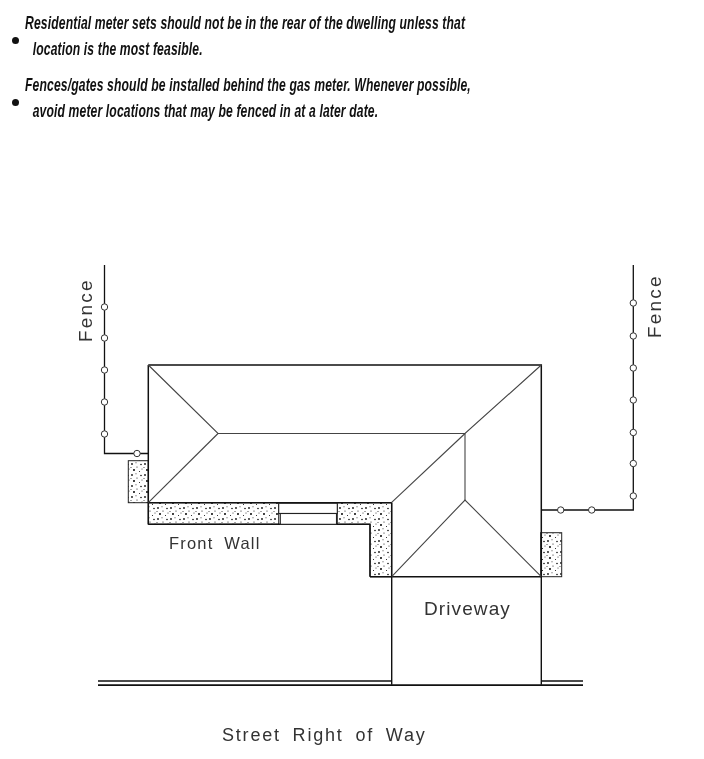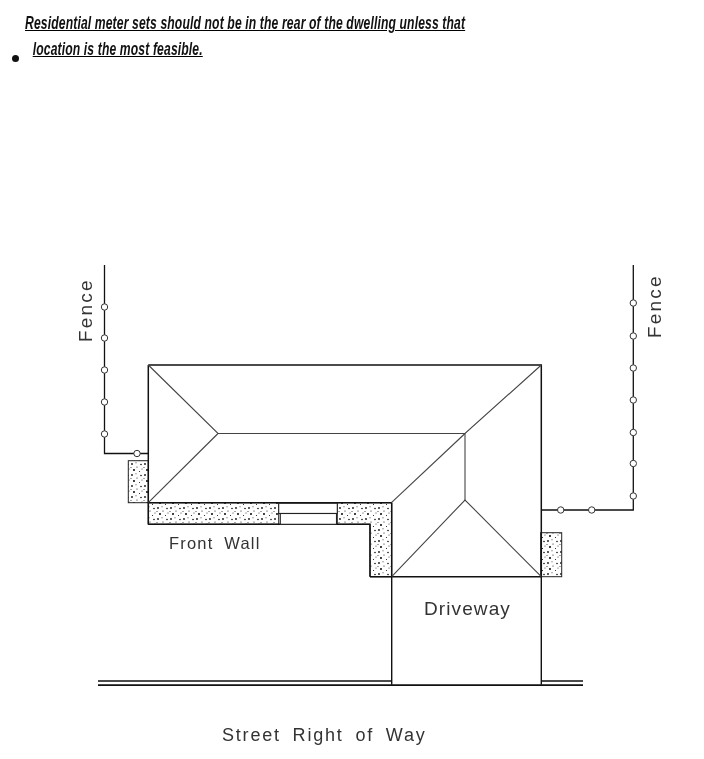--- a/index.html
+++ b/index.html
@@ -4,21 +4,21 @@
 <style>
   html,body{margin:0;padding:0;background:#fff;}
   .page{
     position:relative;
     width:704px;height:759px;
     background:#fff;
     overflow:hidden;
     font-family:"Liberation Sans",sans-serif;
   }
   .bullets{position:absolute;top:10px;left:12px;width:690px;}
-  .bullet-item{display:flex;align-items:flex-end;margin-bottom:10px;text-decoration:underline;}
+  .bullet-item{display:flex;align-items:center;margin-bottom:10px;}
   .dot{width:7px;height:7px;border-radius:50%;background:#111;margin-top:8px;flex:none;}
   .bullet-text{
     margin-left:6px;
     font-family:"Liberation Sans",sans-serif;
     font-style:italic;font-weight:700;
     font-size:19px;line-height:26px;color:#111;
     transform:scaleX(0.64);transform-origin:left top;
     white-space:nowrap;letter-spacing:0.2px;
   }
   .bullet-line{white-space:nowrap;}
@@ -33,20 +33,27 @@
 <body>
 
 <div class="page">
 
   <div class="bullets">
     <div class="bullet-item">
       <span class="dot"></span>
       <div class="bullet-text">
         <div class="bullet-line">Residential meter sets should not be in the rear of the dwelling unless that</div>
         <div class="bullet-line indent">location is the most feasible.</div>
+      </div>
+    </div>
+    <div class="bullet-item">
+      <span class="dot"></span>
+      <div class="bullet-text">
+        <div class="bullet-line">Fences/gates should be installed behind the gas meter. Whenever possible,</div>
+        <div class="bullet-line indent">avoid meter locations that may be fenced in at a later date.</div>
       </div>
     </div>
   </div>
 
   <svg class="plan" width="704" height="759" viewBox="0 0 704 759">
     <defs>
       <pattern id="stipple" width="13" height="11" patternUnits="userSpaceOnUse">
         <circle cx="2" cy="2" r="0.9" fill="#111"></circle>
         <circle cx="7" cy="5" r="0.6" fill="#111"></circle>
         <circle cx="11" cy="2.5" r="0.8" fill="#111"></circle>

